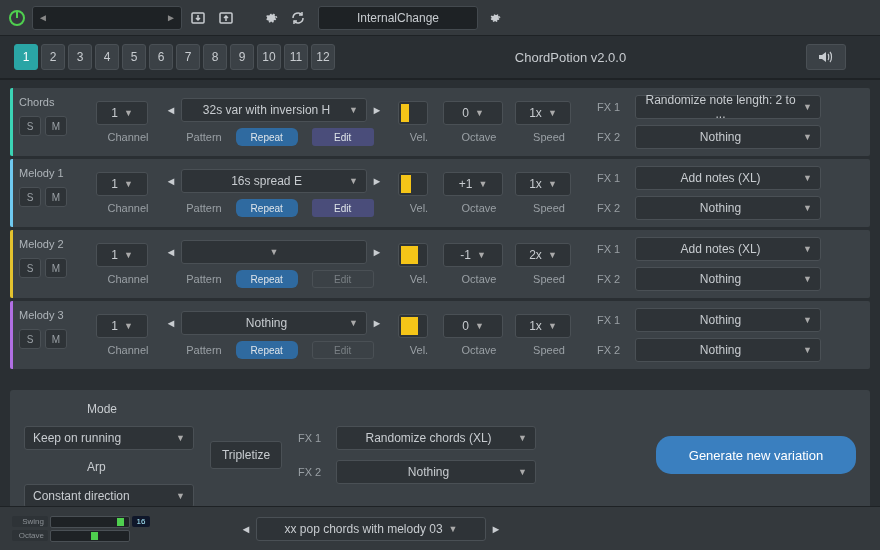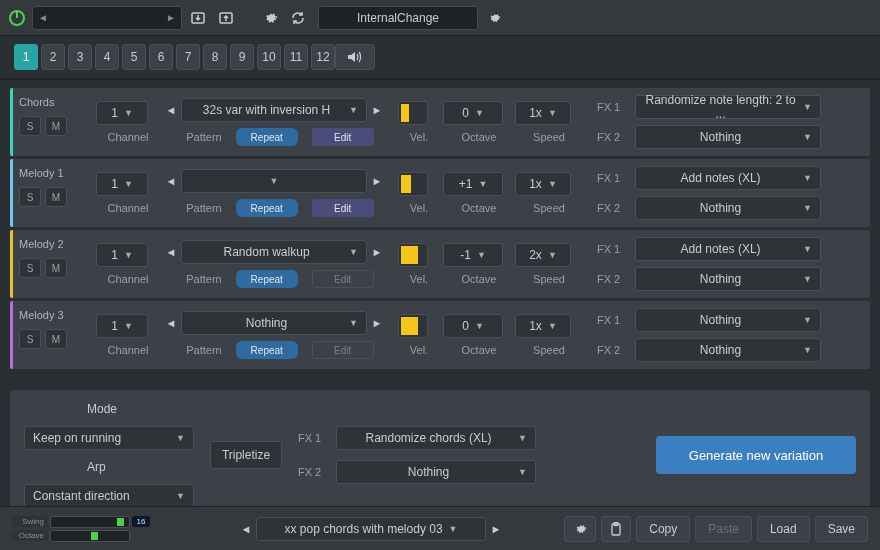--- a/index.html
+++ b/index.html
@@ -208,21 +208,21 @@
     border-radius:3px;
     display:flex; align-items:center; justify-content:center;
     cursor:pointer;
   }
   .glob-fx { display:flex; flex-direction:column; gap:10px; }
   .glob-fx .fx-sel { width: 200px; }
   .gen-btn {
     margin-left: auto;
     width: 200px; height: 38px;
     background: #3a7fbf;
-    border-radius: 4px;
+    border-radius: 15px;
     display:flex; align-items:center; justify-content:center;
     color:#fff; font-size:13px;
     cursor:pointer;
   }
   
   .footer {
     position: absolute;
     bottom: 0; left: 0; right: 0;
     height: 44px;
     background: #34393d;
@@ -333,20 +333,21 @@
       <div class="slot-tab">4</div>
       <div class="slot-tab">5</div>
       <div class="slot-tab">6</div>
       <div class="slot-tab">7</div>
       <div class="slot-tab">8</div>
       <div class="slot-tab">9</div>
       <div class="slot-tab">10</div>
       <div class="slot-tab">11</div>
       <div class="slot-tab">12</div>
     </div>
+  <div class="slot-title">ChordPotion v2.0.0</div>
   <div class="mute-master">
     <svg width="16" height="14" viewBox="0 0 16 14" fill="#c8ccd0">
         <path d="M1 5v4h3l4 3V2L4 5H1z"></path>
         <path d="M10 4c1 1 1 5 0 6M12 2c2 2 2 8 0 10" fill="none" stroke="#c8ccd0" stroke-width="1.2"></path>
       </svg>
   </div>
 </div>
 
 <div class="tracks" id="tracks">
     <div class="track">
@@ -430,20 +431,21 @@
       <div class="sel chan">
           <span>1</span>
           <span class="chev">▼</span>
         </div>
       <div class="col-label">Channel</div>
     </div>
     <div class="col pattern-col">
       <div class="pattern-top">
         <div class="arrow-btn">◄</div>
         <div class="sel pattern-sel">
+            <span style="flex:1;text-align:center">16s spread E</span>
             <span class="chev">▼</span>
           </div>
         <div class="arrow-btn">►</div>
       </div>
       <div class="pattern-bot">
         <span class="col-label">Pattern</span>
         <div class="mini-btn mini-repeat">Repeat</div>
         <div class="mini-btn mini-edit ">Edit</div>
       </div>
     </div>
@@ -497,21 +499,20 @@
       <div class="sel chan">
           <span>1</span>
           <span class="chev">▼</span>
         </div>
       <div class="col-label">Channel</div>
     </div>
     <div class="col pattern-col">
       <div class="pattern-top">
         <div class="arrow-btn">◄</div>
         <div class="sel pattern-sel">
-            <span style="flex:1;text-align:center">Random walkup</span>
             <span class="chev">▼</span>
           </div>
         <div class="arrow-btn">►</div>
       </div>
       <div class="pattern-bot">
         <span class="col-label">Pattern</span>
         <div class="mini-btn mini-repeat">Repeat</div>
         <div class="mini-btn mini-edit dim">Edit</div>
       </div>
     </div>
@@ -681,38 +682,13 @@
     </div>
   </div>
   <div class="preset-footer">
     <div class="arrow-btn">◄</div>
     <div class="sel">
       <span>xx pop chords with melody 03</span>
         <span class="chev">▼</span>
     </div>
     <div class="arrow-btn">►</div>
   </div>
-  <div class="foot-actions">
-    <div class="foot-btn" style="padding:0 8px">
-      <svg width="14" height="14" viewBox="0 0 16 16" fill="#c8ccd0">
-          <path d="M8 5a3 3 0 100 6 3 3 0 000-6zm6.4 3l1-.6-.8-1.4-1.1.4a5 5 0 00-.9-.9l.4-1.1-1.4-.8-.6 1a5 5 0 00-1.3 0l-.6-1-1.4.8.4 1.1a5 5 0 00-.9.9L5 5l-.8 1.4 1 .6a5 5 0 000 1.3l-1 .6.8 1.4 1.1-.4c.3.3.6.6.9.9l-.4 1.1 1.4.8.6-1a5 5 0 001.3 0l.6 1 1.4-.8-.4-1.1c.3-.3.6-.6.9-.9l1.1.4.8-1.4-1-.6a5 5 0 000-1.3z"></path>
-        </svg>
-    </div>
-    <div class="foot-btn" style="padding:0 8px">
-      <svg width="12" height="14" viewBox="0 0 12 14" fill="none" stroke="#c8ccd0" stroke-width="1.3">
-          <rect x="2" y="2" width="8" height="11" rx="1"></rect>
-          <rect x="4" y="0.5" width="4" height="3" rx="1"></rect>
-        </svg>
-    </div>
-    <div class="foot-btn">
-        <span>Copy</span>
-      </div>
-    <div class="foot-btn dim">
-        <span>Paste</span>
-      </div>
-    <div class="foot-btn">
-        <span>Load</span>
-      </div>
-    <div class="foot-btn">
-        <span>Save</span>
-      </div>
-  </div>
 </div>
 
 </body></html>

